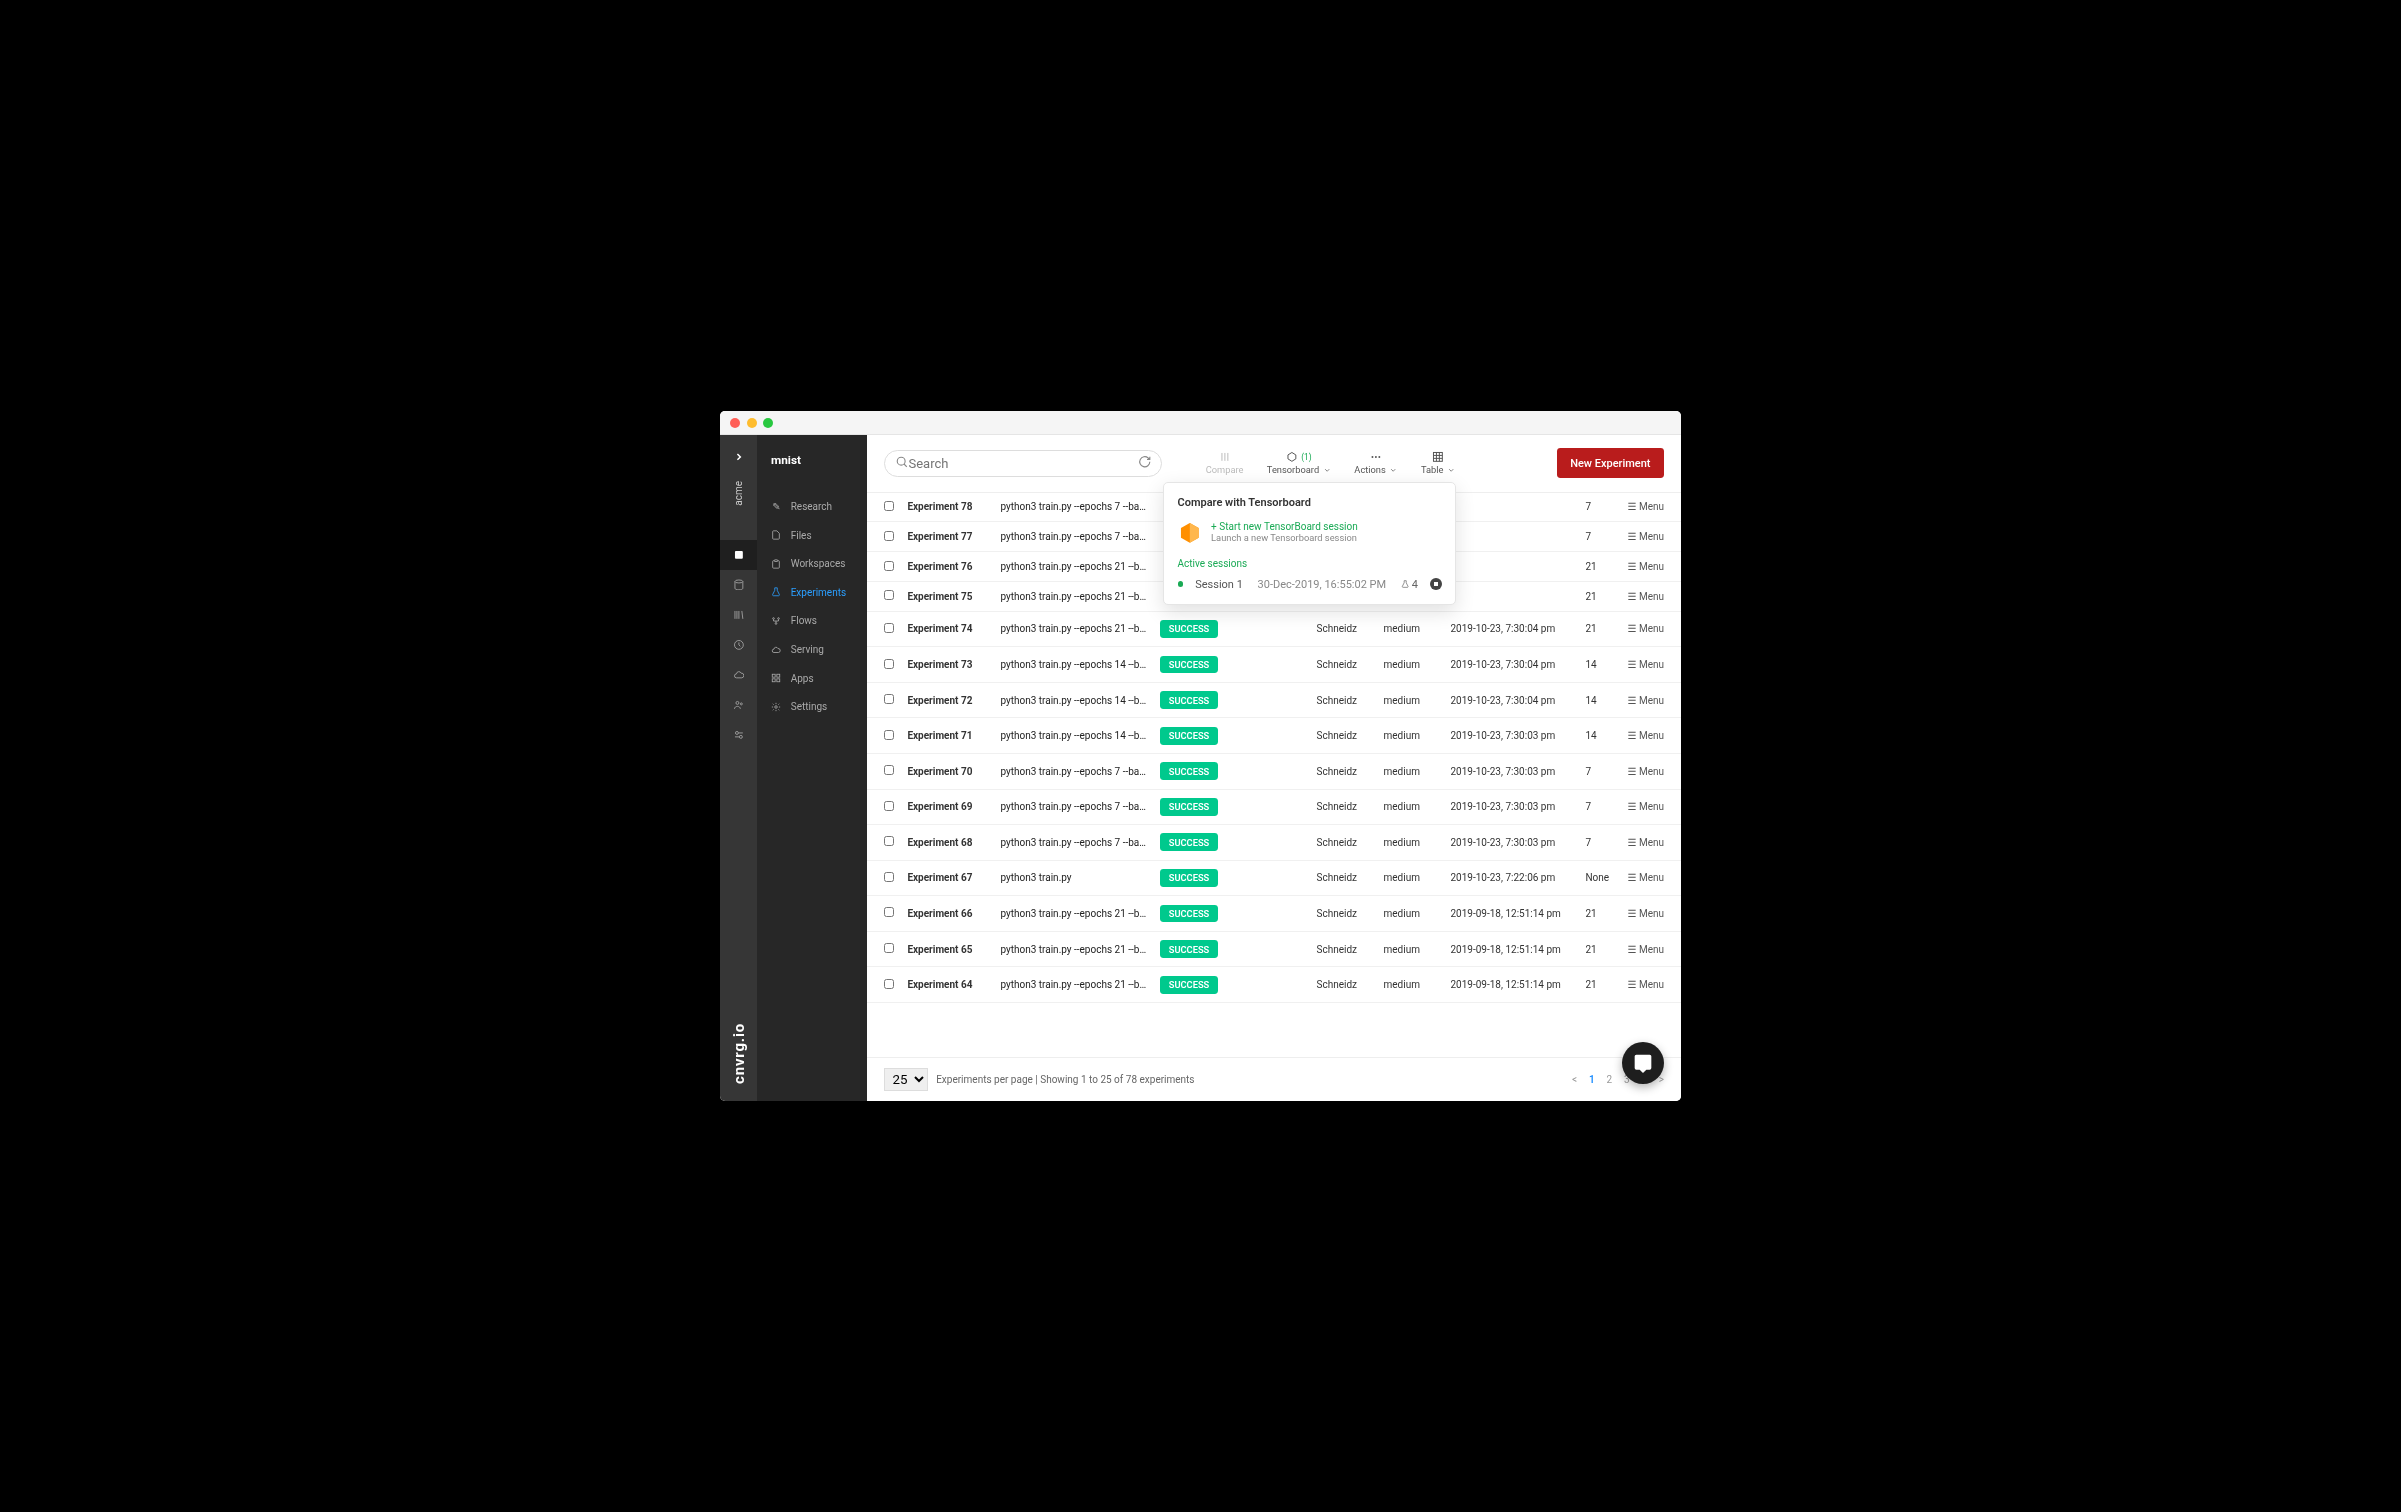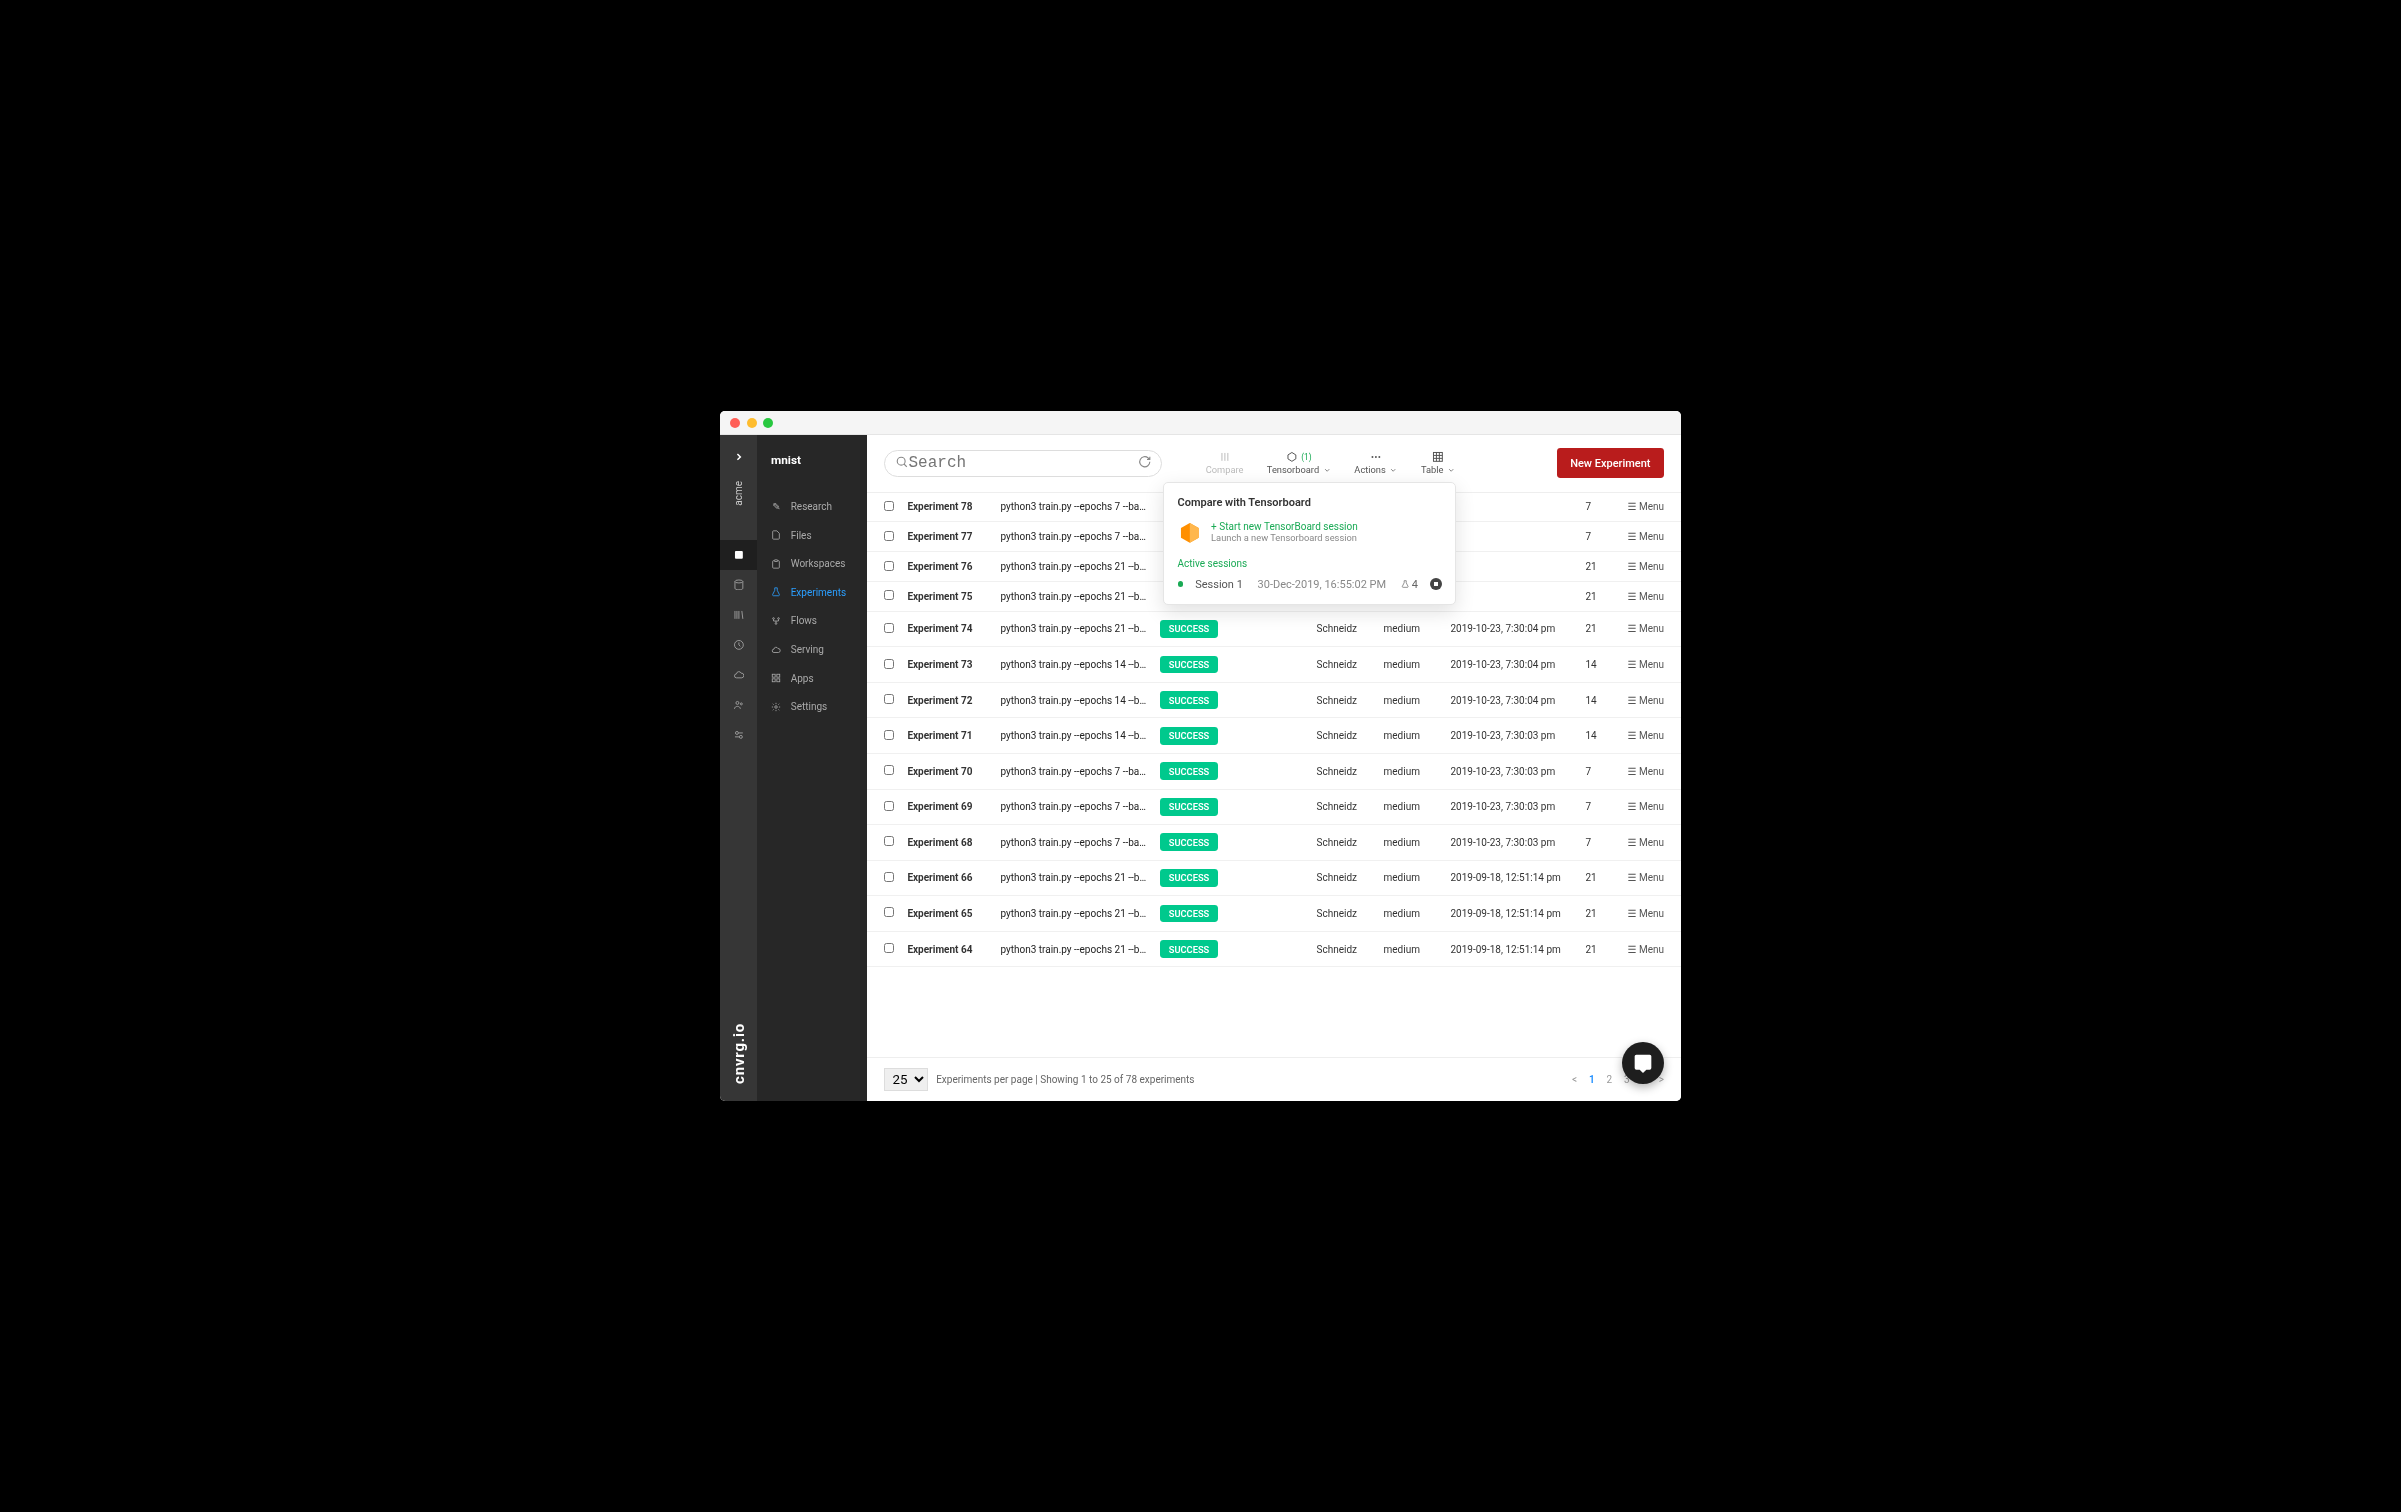--- a/index.html
+++ b/index.html
@@ -25,21 +25,21 @@
 .sidebar-title { color: #fff; font-weight: 700; font-size: 11.8px; padding: 0 14px; margin-bottom: 25px; }
 .sidebar-item { display: flex; align-items: center; gap: 8.4px; padding: 8.4px 13.5px; font-size: 10px; color: #aaa; cursor: pointer; }
 .sidebar-item.active { color: #2b9fff; }
 .sidebar-icon { width: 11.8px; height: 11.8px; display: flex; align-items: center; justify-content: center; }
 
 
 .main { flex: 1; background: #fff; display: flex; flex-direction: column; position: relative; }
 
 .toolbar { display: flex; align-items: center; padding: 13.5px 17px; gap: 10px; border-bottom: 0.8px solid #eee; }
 .search-wrap { display: flex; align-items: center; border: 0.8px solid #ddd; border-radius: 17px; padding: 3.4px 10px; flex: 0 0 278px; height: 27px; }
-.search-wrap input { border: none; outline: none; flex: 1; font-size: 16px; font-family: Liberation Mono, monospace; }
+.search-wrap input { border: none; outline: none; flex: 1; font-size: 13px; }
 .search-icon, .refresh-icon { color: #888; }
 .tool-btn { display: flex; flex-direction: column; align-items: center; gap: 1.7px; font-size: 9.3px; color: #555; cursor: pointer; padding: 0 6.7px; }
 .tool-btn.disabled { color: #bbb; }
 .tool-btn-row { display: flex; align-items: center; gap: 3.4px; }
 .badge-count { color: #1aaa55; font-size: 8.4px; }
 .new-btn { margin-left: auto; background: #b91c1c; color: #fff; border: none; border-radius: 3.4px; padding: 8.4px 13.5px; font-size: 11px; font-weight: 500; cursor: pointer; }
 
 .table-wrap { flex: 1; overflow-y: auto; border-bottom: 0.8px solid #eee; }
 table { width: 100%; border-collapse: collapse; }
 tbody tr { border-bottom: 0.8px solid #f0f0f0; }
@@ -430,20 +430,31 @@
     <td class="cmd">python3 train.py --epochs 7 --batch_si...</td>
     <td><span class="status-badge">SUCCESS</span></td>
     <td class="user">Schneidz</td>
     <td class="template">medium</td>
     <td class="time">2019-10-23, 7:30:03 pm</td>
     <td class="epochs">7</td>
     <td class="menu"><span class="menu-link">☰ Menu</span></td>
   </tr>
               <tr>
     <td class="chk"><input type="checkbox" style=""></td>
+    <td class="name">Experiment 67</td>
+    <td class="cmd">python3 train.py</td>
+    <td><span class="status-badge">SUCCESS</span></td>
+    <td class="user">Schneidz</td>
+    <td class="template">medium</td>
+    <td class="time">2019-10-23, 7:22:06 pm</td>
+    <td class="epochs">None</td>
+    <td class="menu"><span class="menu-link">☰ Menu</span></td>
+  </tr>
+              <tr>
+    <td class="chk"><input type="checkbox" style=""></td>
     <td class="name">Experiment 66</td>
     <td class="cmd">python3 train.py --epochs 21 --batch_...</td>
     <td><span class="status-badge">SUCCESS</span></td>
     <td class="user">Schneidz</td>
     <td class="template">medium</td>
     <td class="time">2019-09-18, 12:51:14 pm</td>
     <td class="epochs">21</td>
     <td class="menu"><span class="menu-link">☰ Menu</span></td>
   </tr>
               <tr>

